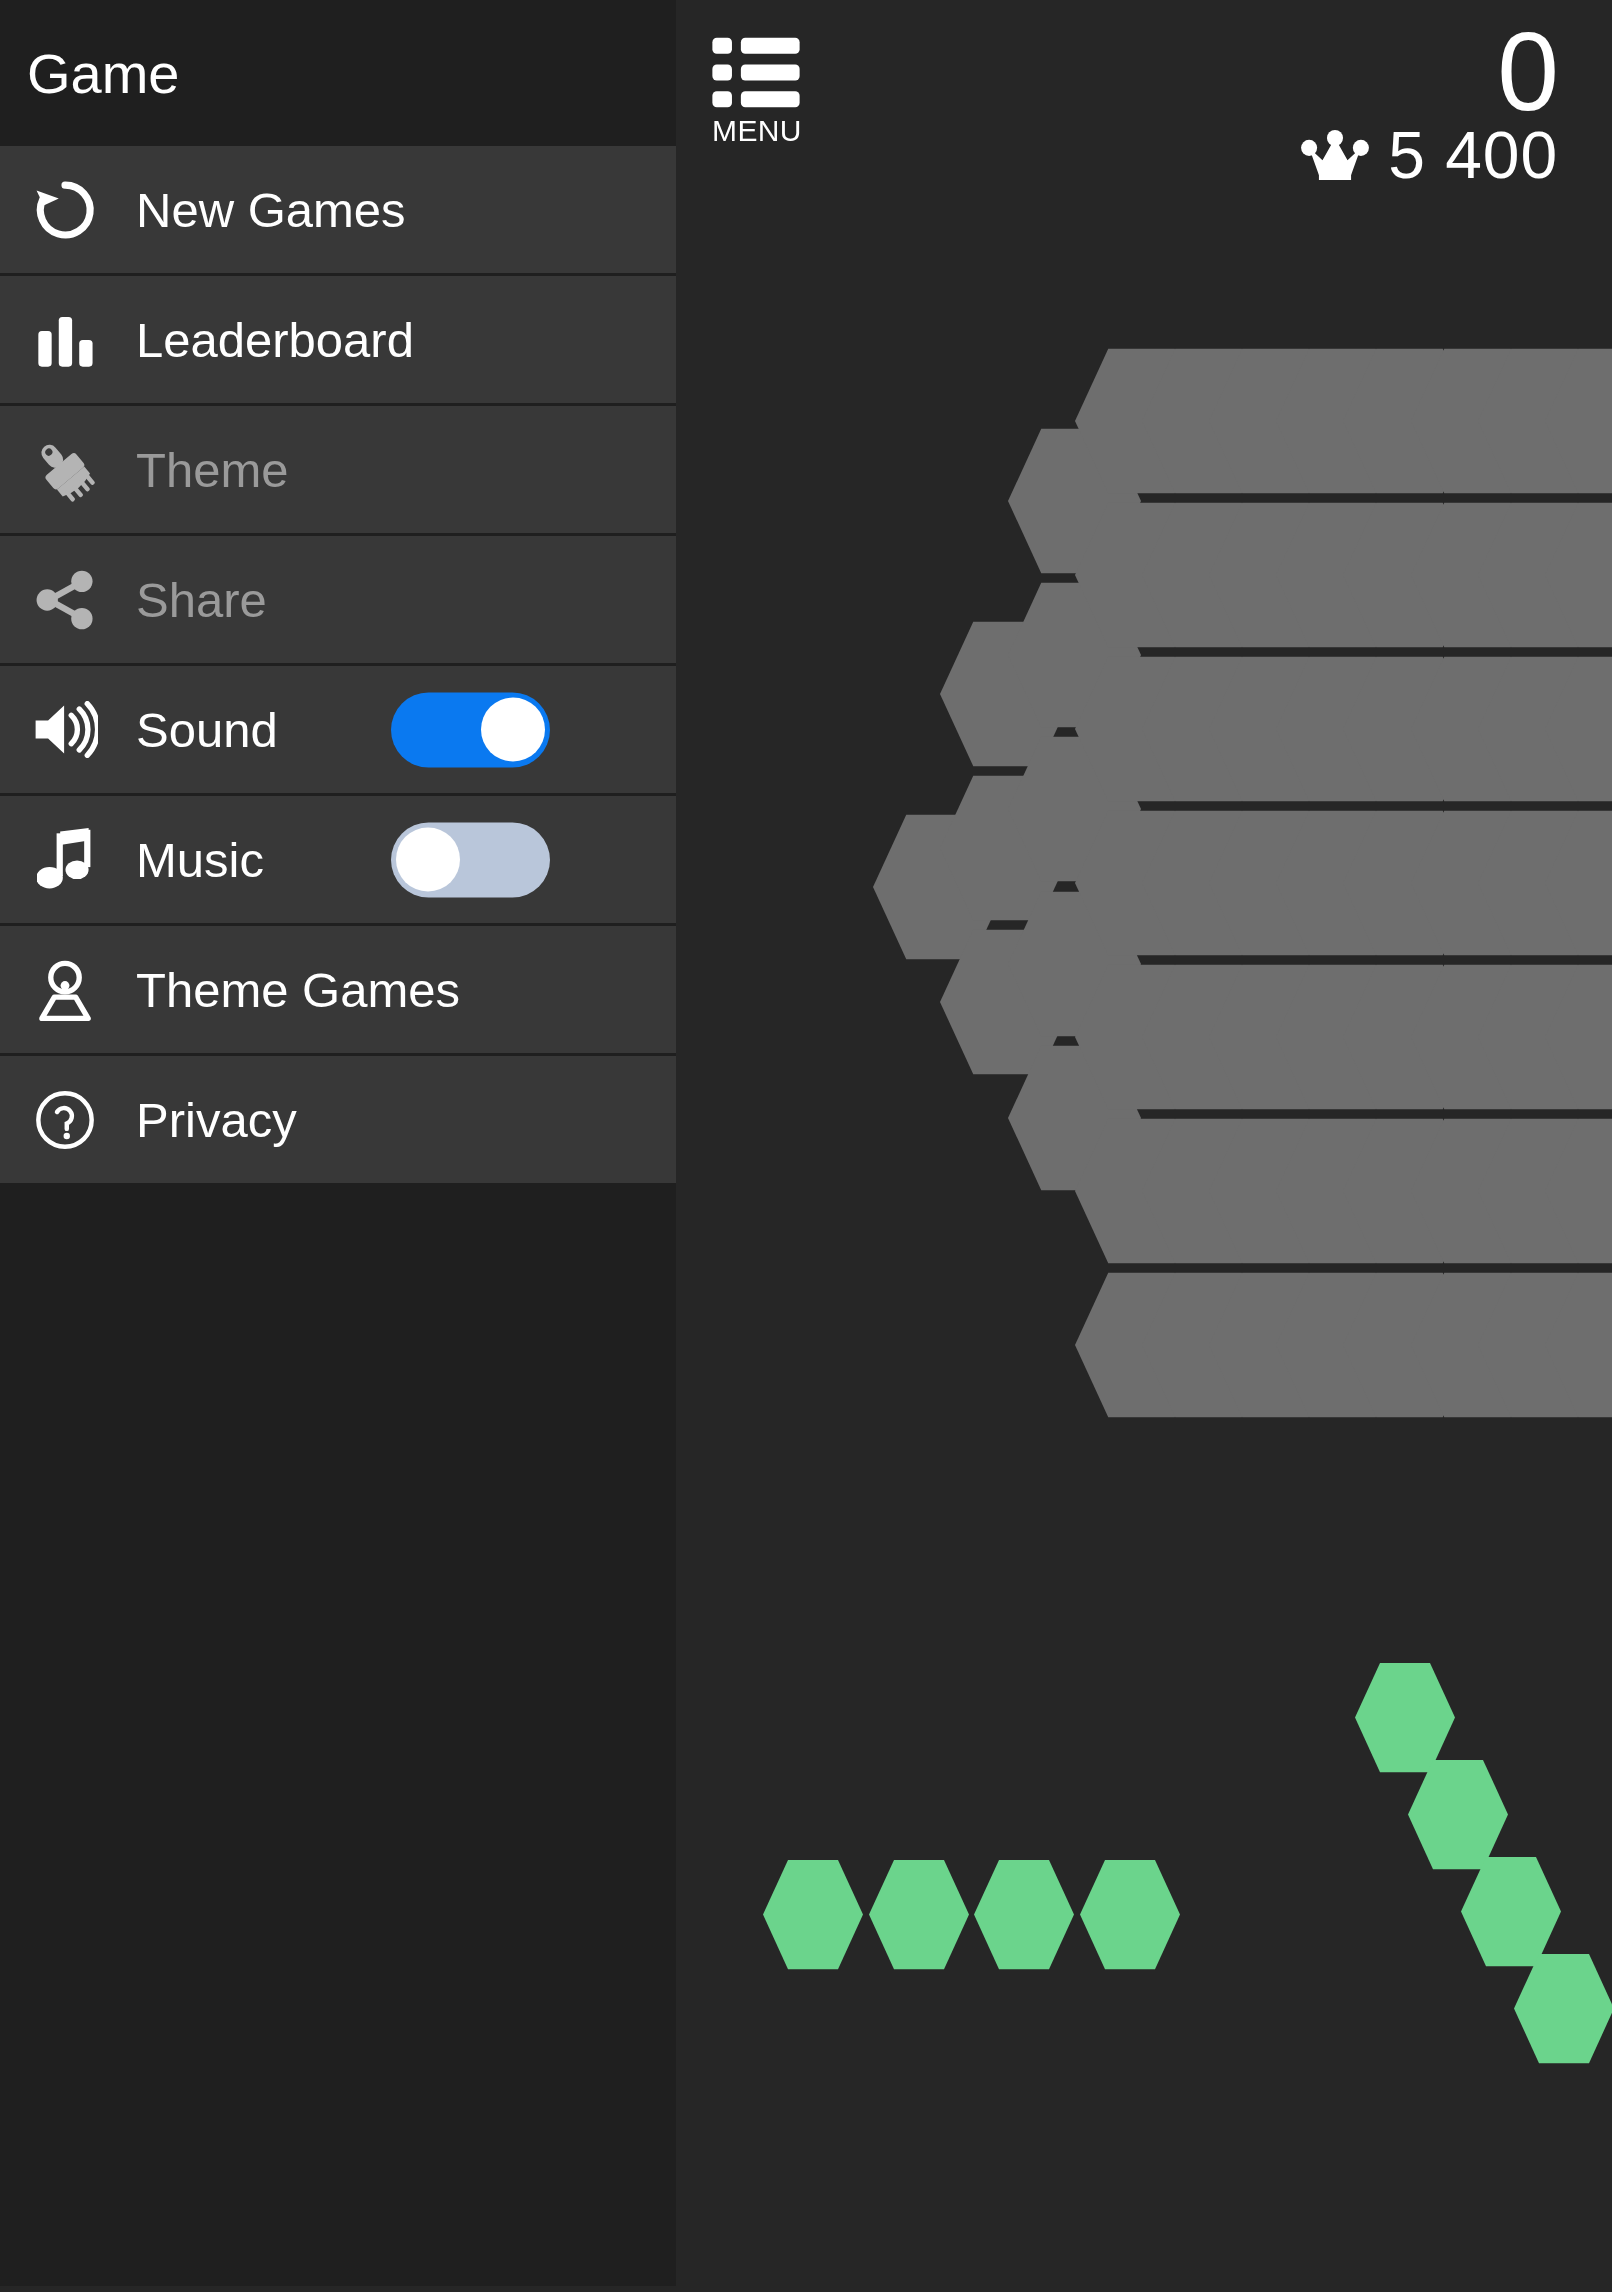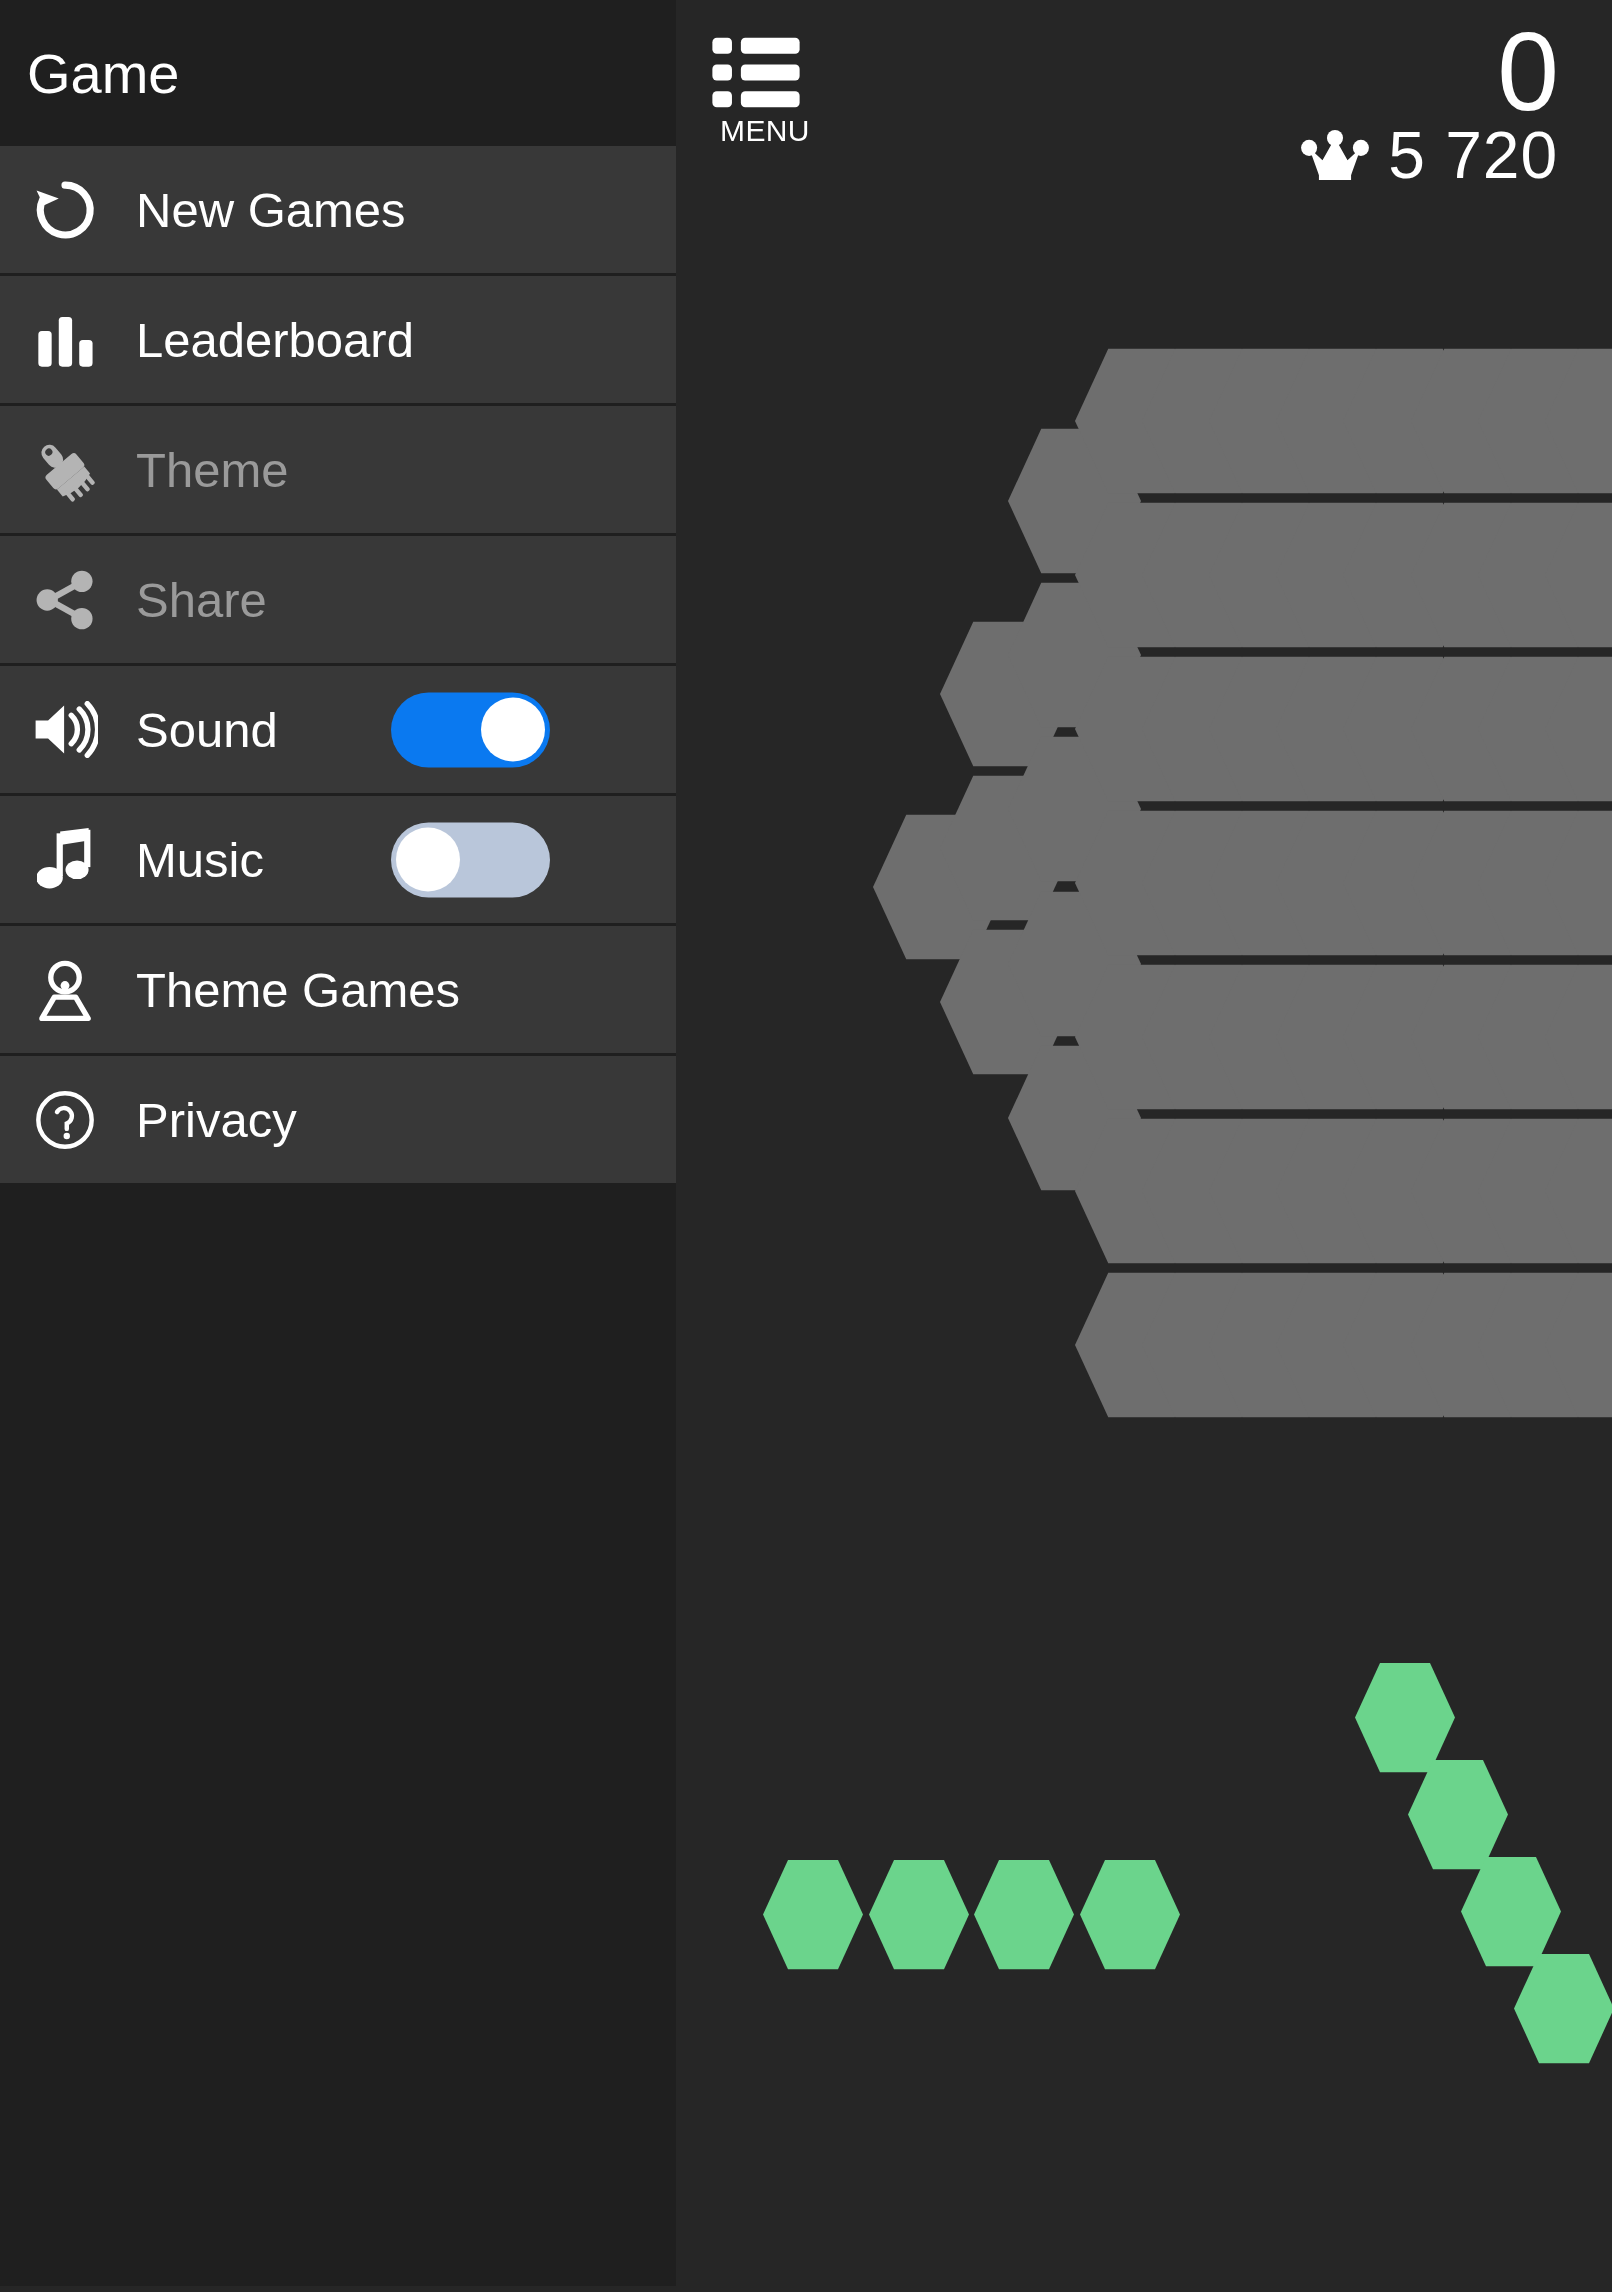--- a/index.html
+++ b/index.html
@@ -27,21 +27,20 @@
     align-items:flex-start; justify-content:flex-start;
   }
   #menu-icon { width:88px; height:73px; display:block; }
   #menu-label {
     color:#ffffff;
     font-size:30px;
     letter-spacing:0.4px;
     line-height:1;
     margin-top:7.2px;
     font-weight:400;
-    margin-left:8px;
   }
 
   #score-block {
     position:absolute;
     right:54px; top:16px;
     text-align:right;
     width:466px;
   }
   #score-value {
     color:#ffffff;
@@ -248,21 +247,21 @@
     <div id="best-row">
       <span>
         <svg id="crown-icon" viewBox="0 0 76 56" xmlns="http://www.w3.org/2000/svg">
           <circle cx="9" cy="20" r="9" fill="#ffffff"></circle>
           <circle cx="38" cy="9" r="9" fill="#ffffff"></circle>
           <circle cx="67" cy="20" r="9" fill="#ffffff"></circle>
           <path d="M9 20 L22 56 L54 56 L67 20 L52 34 L38 9 L24 34 Z" fill="#ffffff"></path>
           <rect x="20" y="44" width="36" height="12" fill="#ffffff"></rect>
         </svg>
       </span>
-      <span id="best-value">5 720</span>
+      <span id="best-value">5 400</span>
     </div>
   </div>
 </div>
 
 <div id="drawer">
   <div id="drawer-body">
       <div class="section-header">Game</div>
       <div class="menu-row">
         <span class="row-icon">
           <svg width="64" height="64" viewBox="0 0 72 72">

